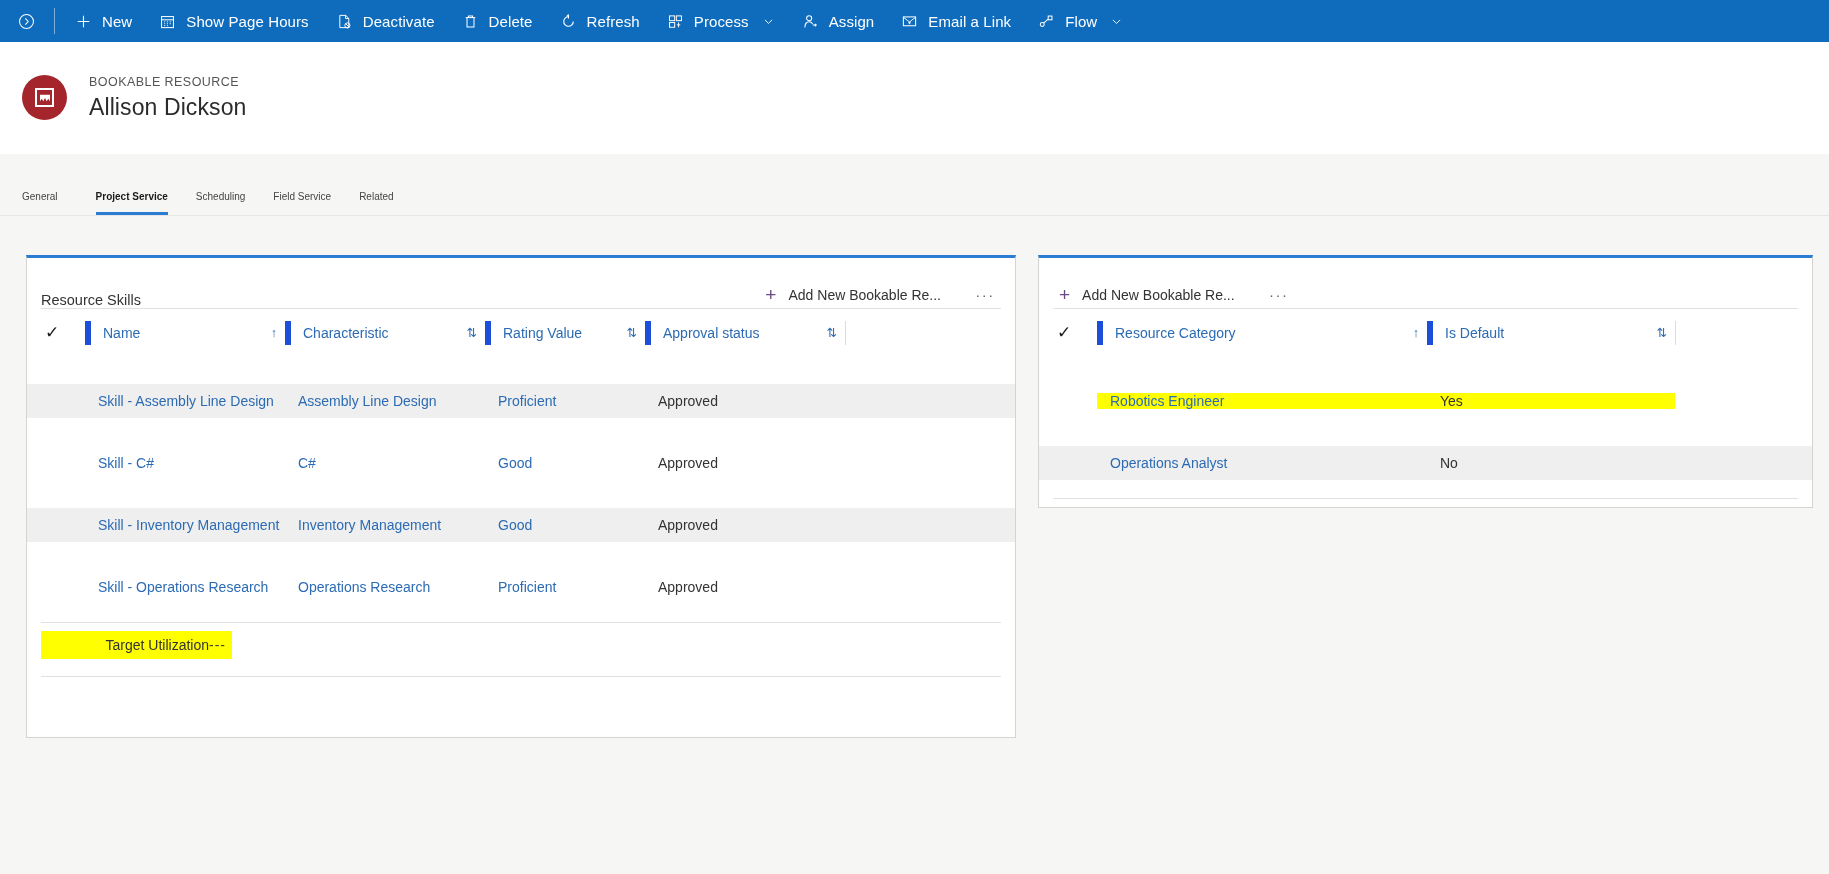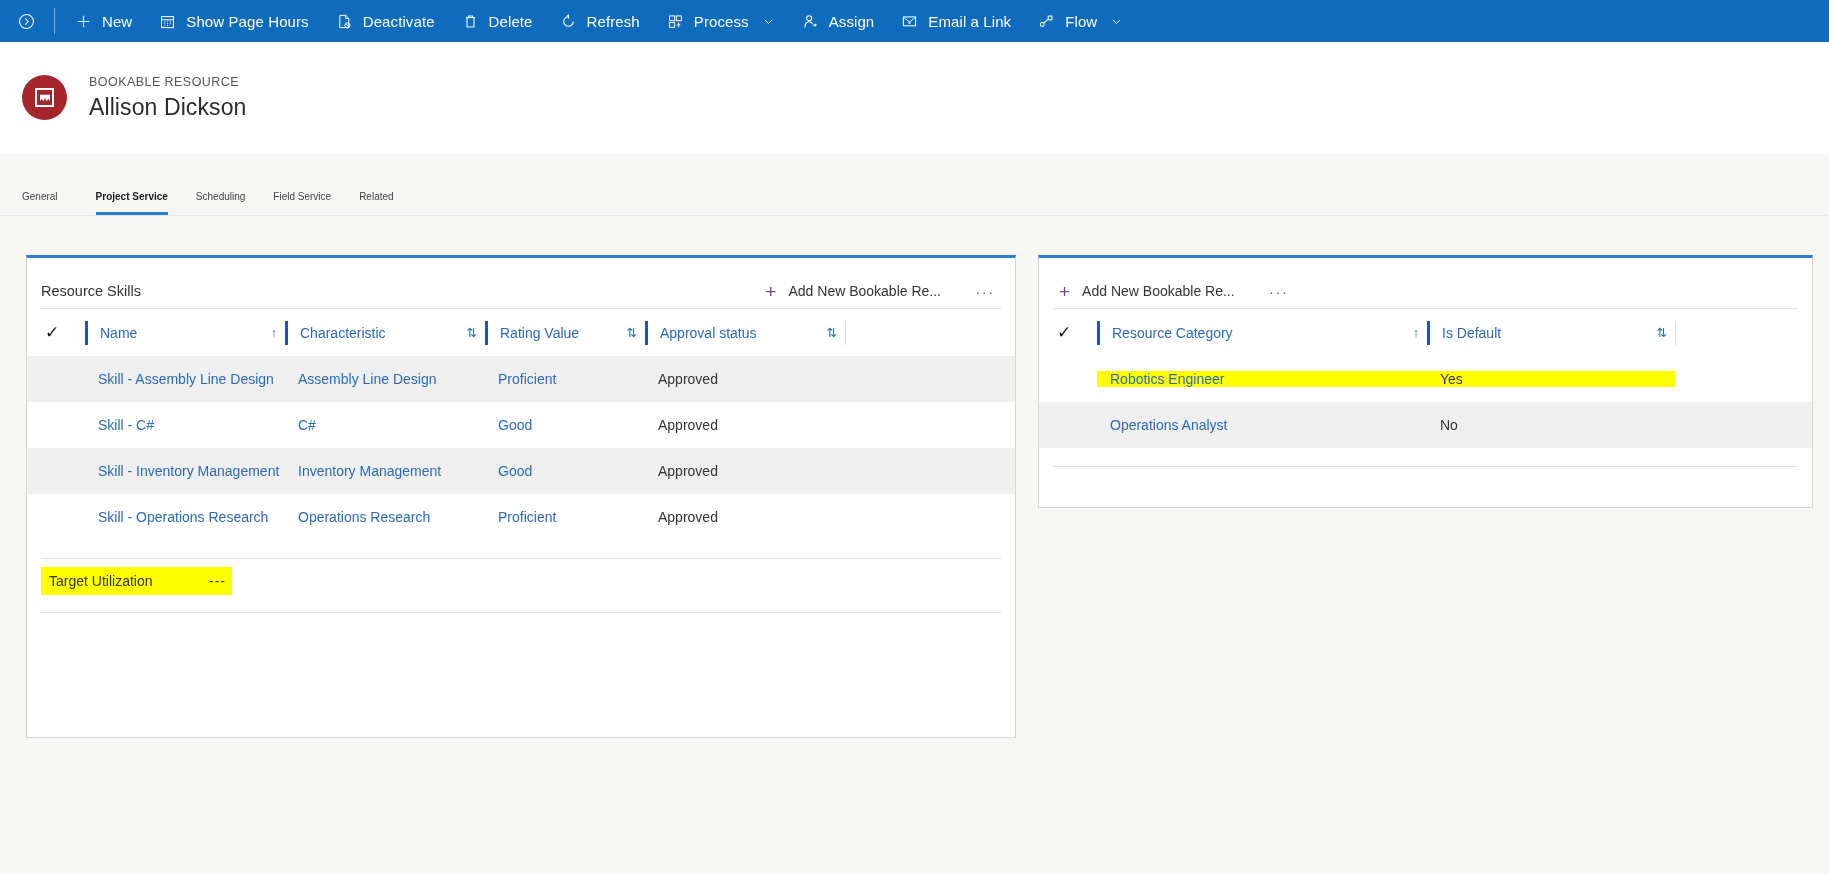--- a/index.html
+++ b/index.html
@@ -123,21 +123,21 @@
     background:#fff;
     border:1px solid #d4d4d4;
     border-top:3px solid #2b7cd3;
   }
   #card-skills { left:26px;  top:0; width:990px; height:483px; }
   #card-role   { left:1038px; top:0; width:775px; height:253px; }
 
   .card-head {
     height:50px;
     display:flex;
-    align-items:center;
+    align-items:flex-end;
     padding:16px 16px 0 14px;
   }
   .card-title {
     font-size:14.5px;
     color:#333;
     flex:1 1 auto;
   }
   .card-actions {
     display:flex;
     align-items:center;
@@ -174,21 +174,21 @@
     width:44px;
     display:flex; align-items:center; justify-content:flex-start;
     padding-left:4px;
     flex:0 0 auto;
     cursor:pointer;
   }
   .check-mark { color:#1b1b1b; font-size:17px; line-height:1; }
   .col {
     display:flex;
     align-items:center;
-    border-left:3px solid #1d4ed8;
+    border-left:6px solid #1d4ed8;
     height:24px;
     padding-left:12px;
     flex:0 0 auto;
     cursor:pointer;
     position:relative;
   }
   .col-label {
     font-size:14px;
     color:#2c6bb3;
     flex:1 1 auto;
@@ -199,22 +199,23 @@
     font-size:12.5px;
     margin-right:10px;
     letter-spacing:-2px;
     white-space:nowrap;
   }
   .col-endcap { width:1px; height:24px; background:#dcdcdc; flex:0 0 auto; }
 
   .grid-row {
     display:flex;
     align-items:center;
-    height:46px;
+    height:34px;
     padding-left:14px;
+    margin-top:28px;
   }
   .grid-row.alt { background:#efefef; }
   .cell {
     padding-left:13px;
     font-size:14px;
     flex:0 0 auto;
     white-space:nowrap;
     overflow:hidden;
   }
   .cell.link { color:#2c6bb3; cursor:pointer; }
@@ -253,20 +254,21 @@
   .pg-btn.disabled { color:#9a9a9a; cursor:default; }
   .pg-btn.enabled  { color:#2c6bb3; }
   .pg-label { font-size:13.5px; color:#333; padding:0 6px; }
 
   
   .field-row {
     display:flex;
     align-items:center;
     height:34px;
     margin:5px 0 0 14px;
+    text-align:right;
   }
   .field-hl {
     background:#ffff00;
     display:flex;
     align-items:center;
     height:28px;
     padding:0 6px 0 8px;
   }
   .field-label { font-size:14px; color:#333; width:160px; }
   .field-value { font-size:14px; color:#444; letter-spacing:1px; }

